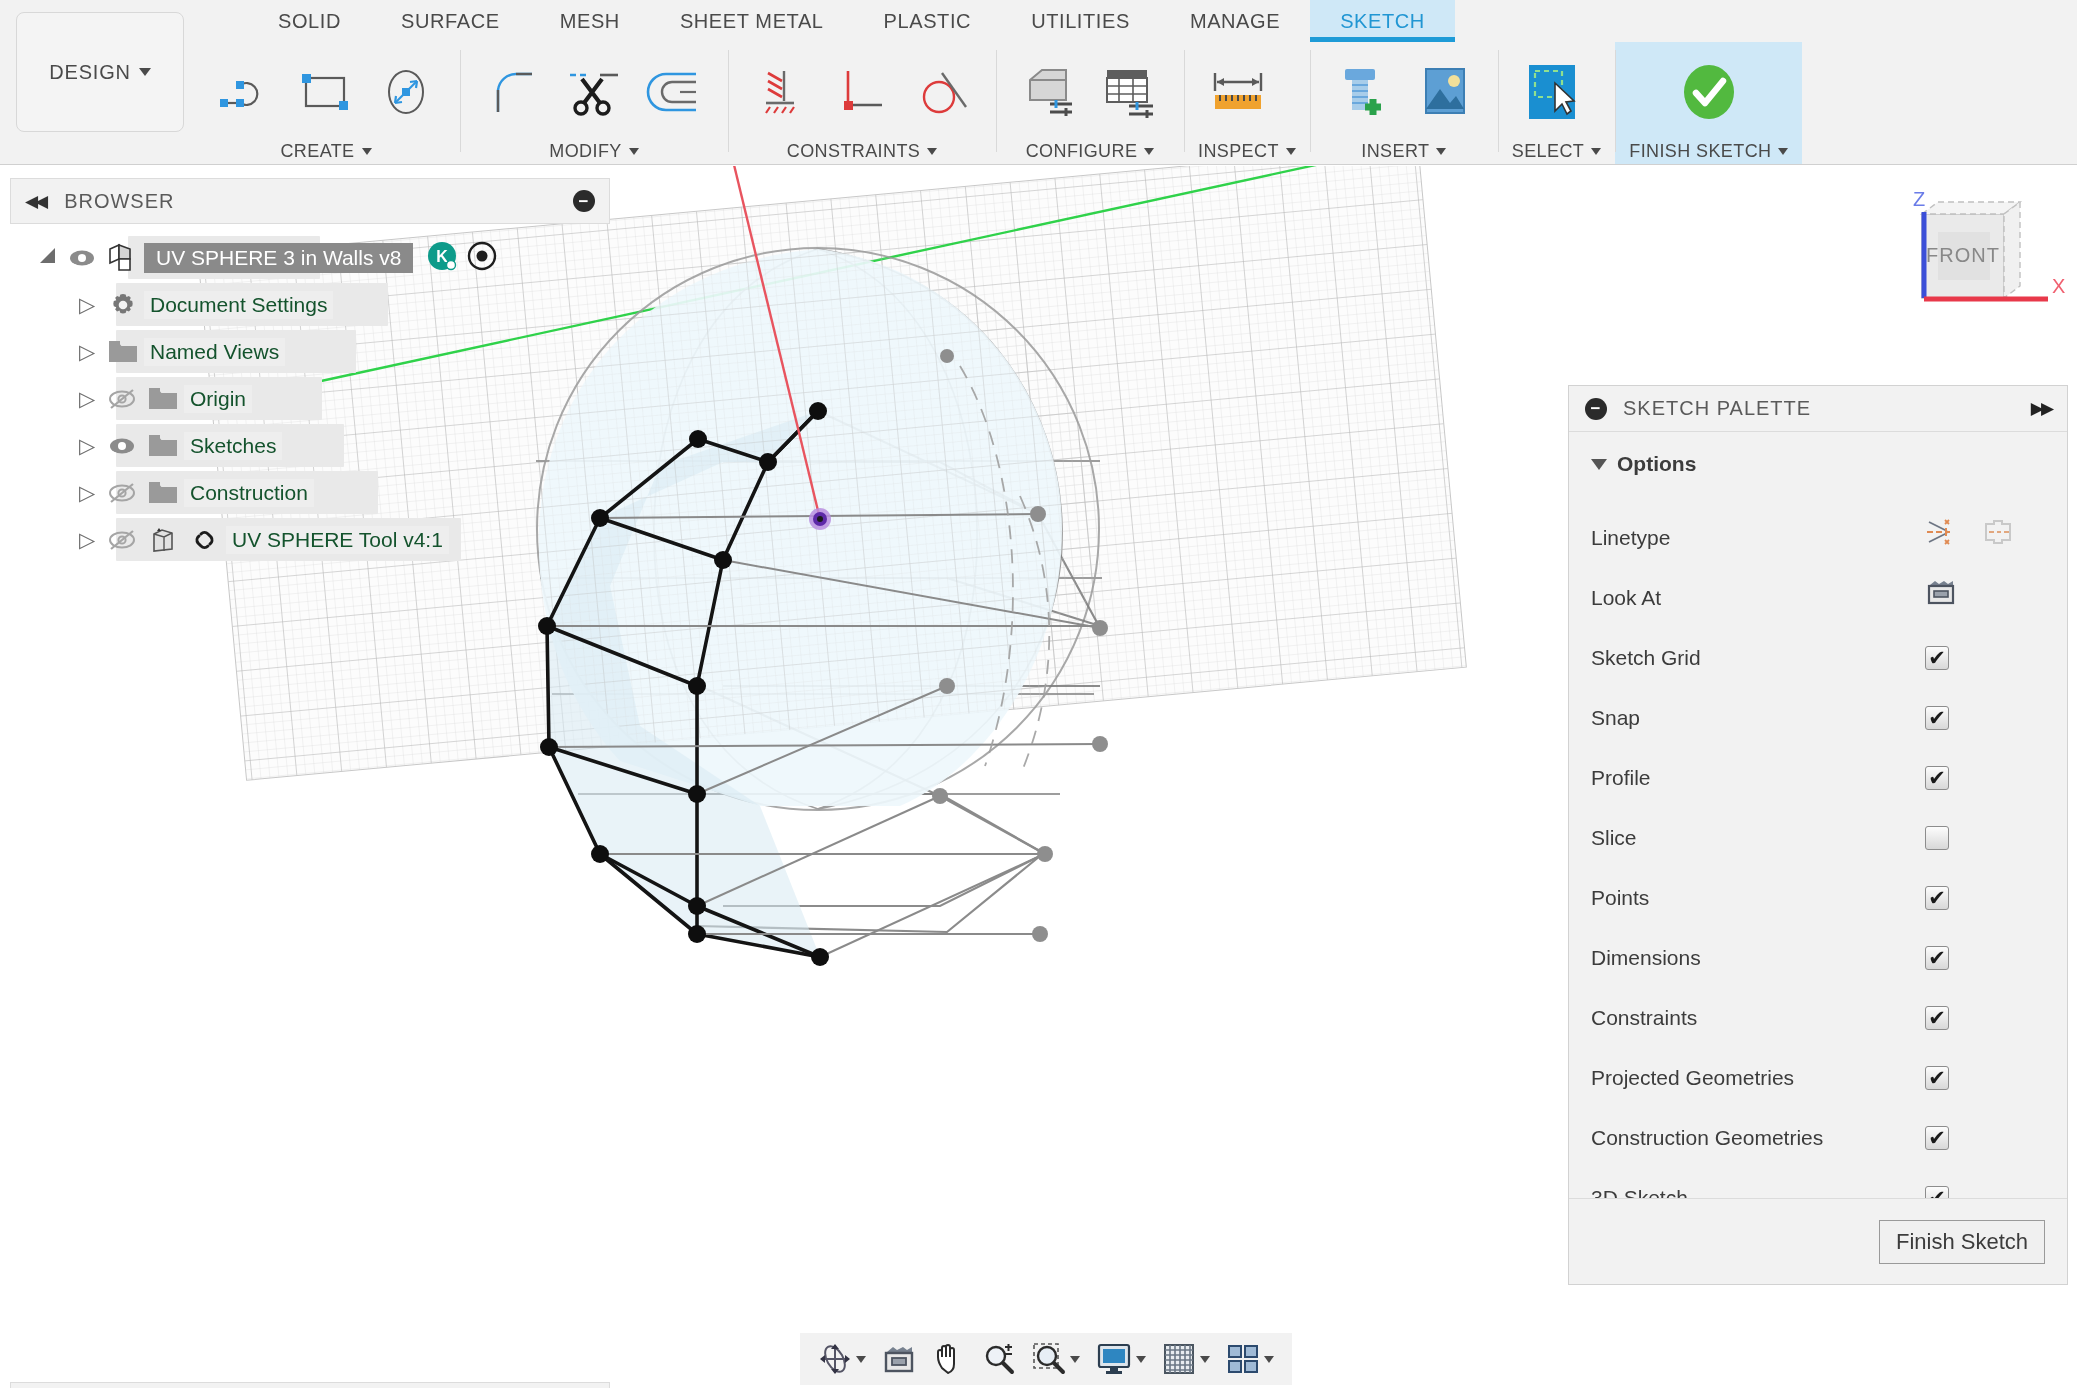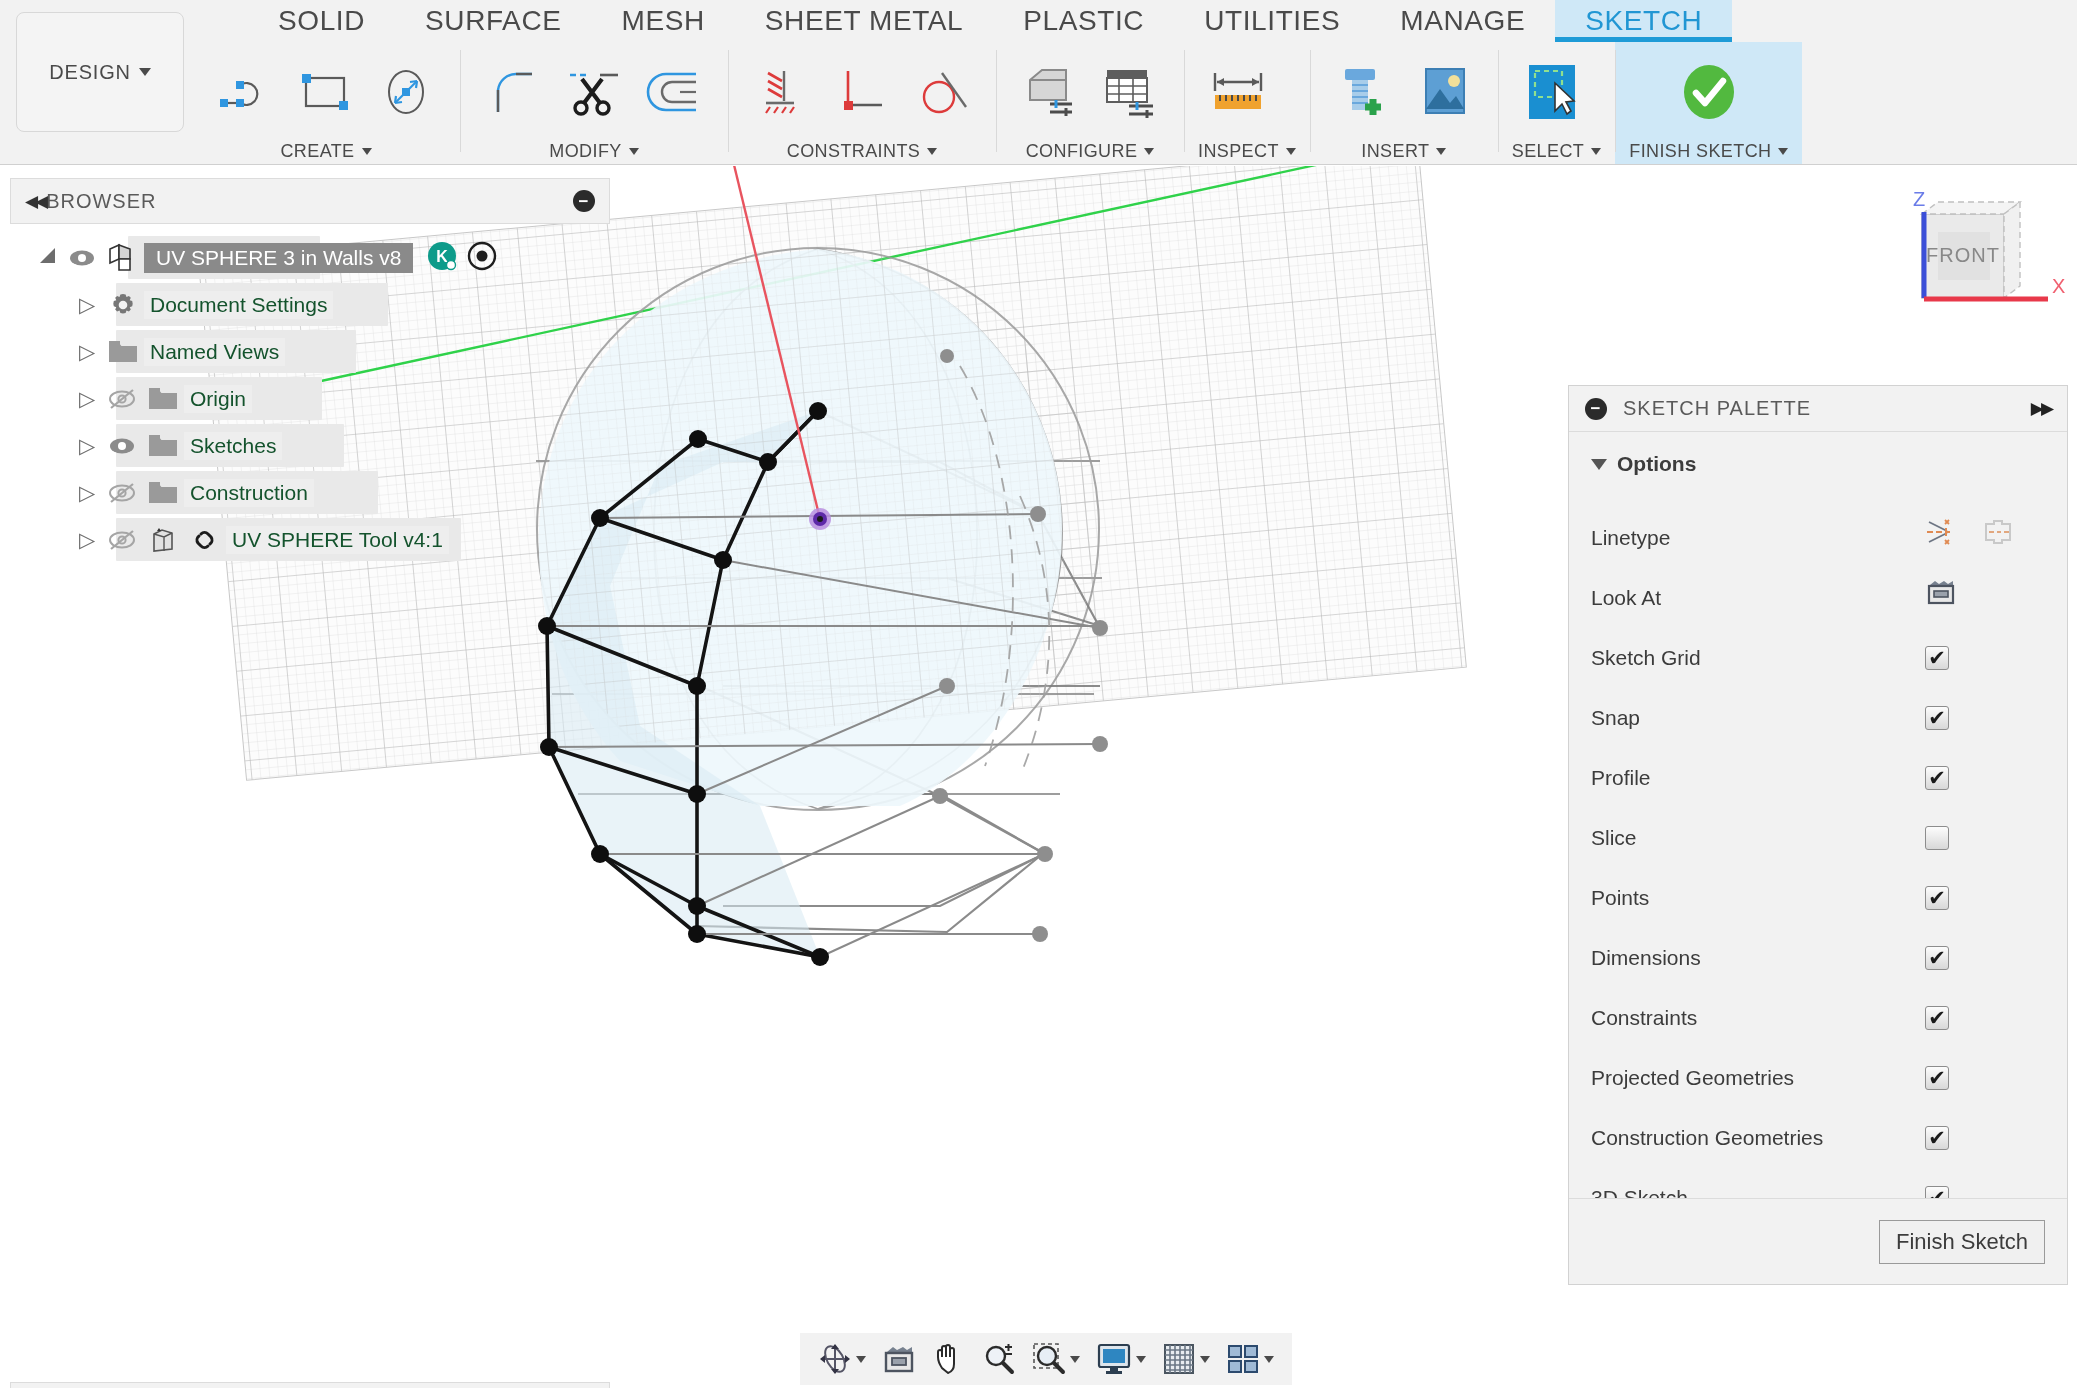--- a/index.html
+++ b/index.html
@@ -15,21 +15,21 @@
   #ribbon {
     position:absolute; left:0; top:0; width:2077px; height:165px;
     background:#f2f2f2; border-bottom:1px solid #d0d0d0;
   }
   #tabstrip {
     position:absolute; left:248px; top:0; height:42px;
     display:flex; align-items:stretch;
   }
   .tab {
     display:flex; align-items:center; justify-content:center;
-    padding:0 30px; font-size:28px; letter-spacing:.6px;
+    padding:0 30px; font-size:20px; letter-spacing:.6px;
     color:#4a4a4a; position:relative; cursor:default;
   }
   .tab.active { background:#cfe8f7; color:#2196d3; }
   .tab.active::after {
     content:""; position:absolute; left:0; right:0; bottom:0;
     height:5px; background:#1e9bd7;
   }
 
   
   #design-btn {
@@ -61,21 +61,21 @@
   
   #browser {
     position:absolute; left:10px; top:178px; width:600px;
     background:transparent; z-index:20;
   }
   #browser-head {
     height:46px; background:#f2f2f2; border:1px solid #dcdcdc;
     display:flex; align-items:center; padding:0 14px;
     font-size:20px; color:#5a5a5a; letter-spacing:1px;
   }
-  #browser-head .ttl { margin-left:1px; flex:1; }
+  #browser-head .ttl { margin-left:19px; flex:1; }
   .collapse-dbl { color:#333; font-size:17px; letter-spacing:-3px; }
   .circ-btn {
     width:22px;height:22px;border-radius:50%;background:#2b2b2b;
     display:flex;align-items:center;justify-content:center;color:#fff;
     font-size:17px;line-height:1;font-weight:bold; cursor:pointer;
   }
   #tree { padding-top:10px; }
   .trow { height:47px; display:flex; align-items:center; position:relative; }
   .trow .hl { position:absolute; left:0; top:2px; bottom:2px; background:#e9e9e9; border-radius:1px; z-index:-1;}
   .arrow {

